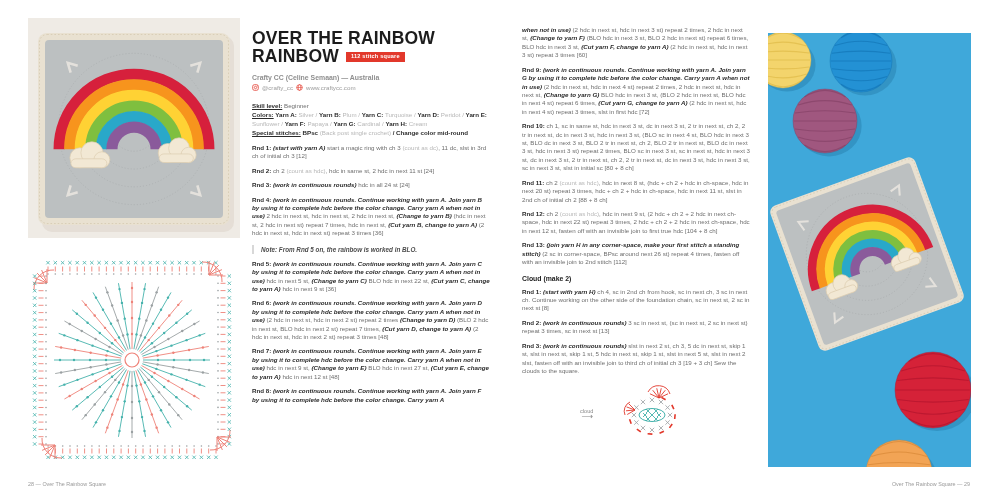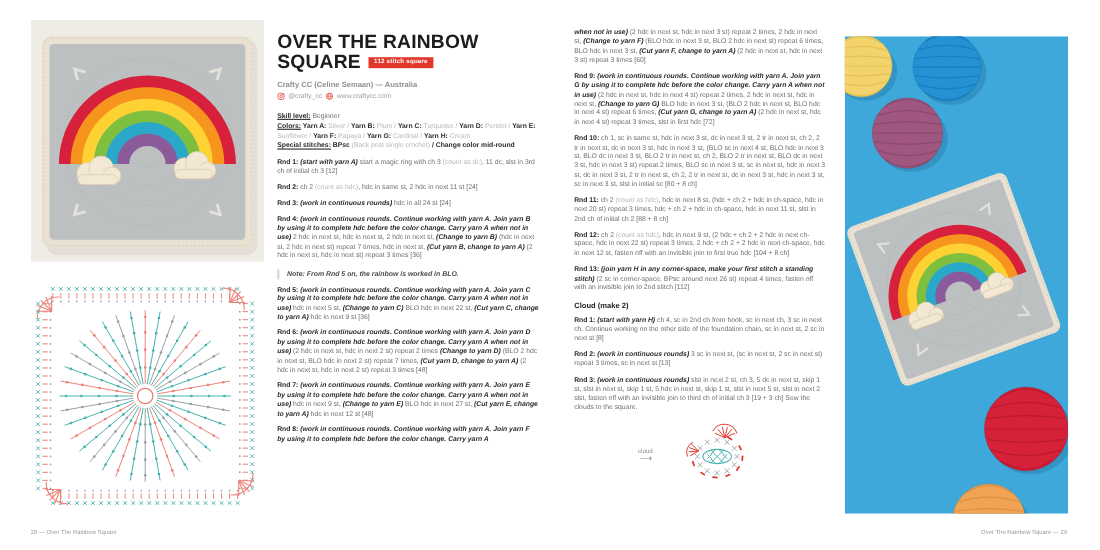--- a/index.html
+++ b/index.html
@@ -691,21 +691,21 @@
         <line x1="33" y1="33" x2="27.64243194688875" y2="20.065686544841984" stroke="#ee8278" stroke-width="1"></line>
         <line x1="33" y1="33" x2="33" y2="19" stroke="#ee8278" stroke-width="1"></line>
         <path d="M 20 40 A 19 19 0 0 1 40 20" fill="none" stroke="#ee8278" stroke-width="1"></path>
       </g>
     </svg>
 
   <div class="col1">
     <div class="title">
       <div>OVER THE RAINBOW</div>
       <div class="title-row">
-        <span>SQUARE</span>
+        <span>RAINBOW</span>
         <span class="badge">112 stitch square</span>
       </div>
     </div>
     <div class="designer">Crafty CC (Celine Semaan) — Australia</div>
     <div class="social">
       <svg class="ic" viewBox="0 0 10 10">
         <rect x="1" y="1" width="8" height="8" rx="2.4" fill="none" stroke="#e2382b" stroke-width="1.1"></rect>
         <circle cx="5" cy="5" r="1.7" fill="none" stroke="#e2382b" stroke-width="1"></circle>
         <circle cx="7.4" cy="2.7" r="0.7" fill="#e2382b"></circle>
       </svg>

